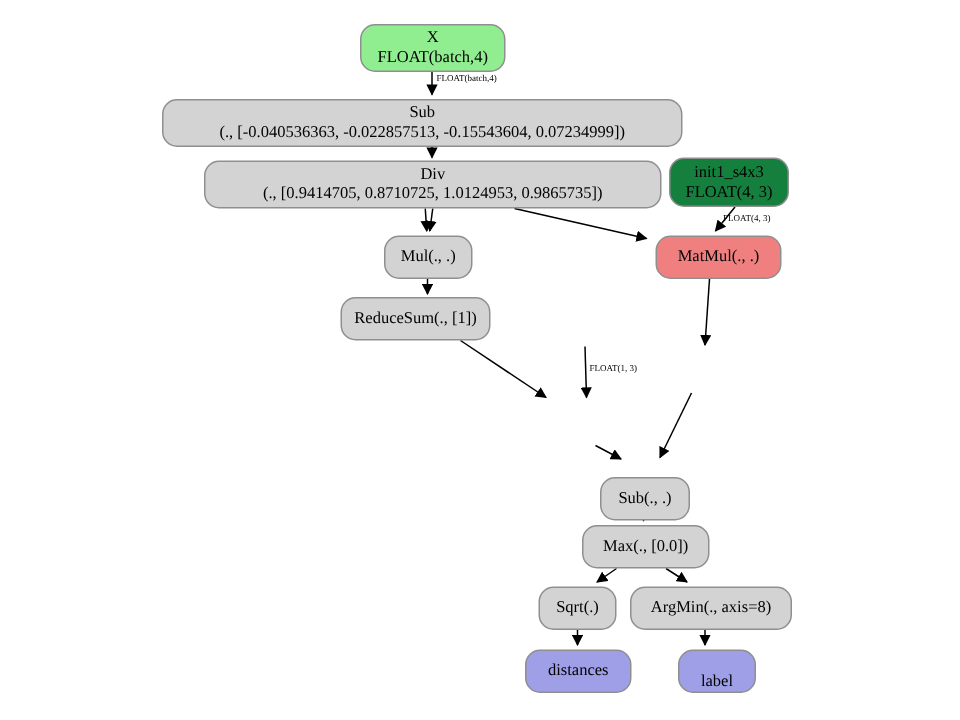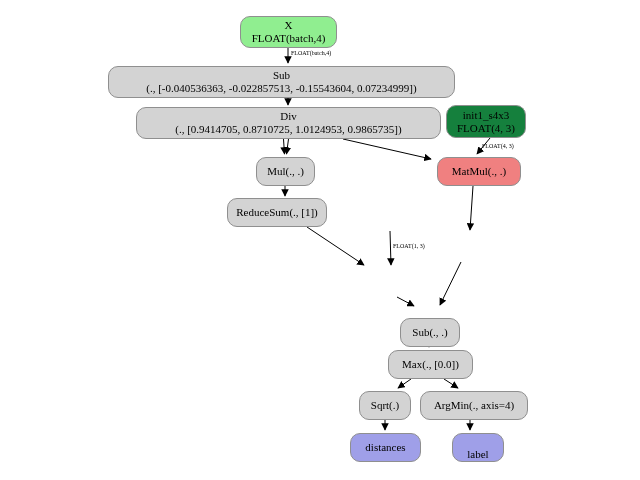--- a/index.html
+++ b/index.html
@@ -127,21 +127,21 @@
 
   <div class="node" style="left:388px; top:350px; width:85px; height:29px;border-radius:10px;">
     <span>Max(., [0.0])</span>
   </div>
 
   <div class="node" style="left:359px; top:391px; width:52px; height:29px;font-family:Liberation Serif, serif;">
     <span>Sqrt(.)</span>
   </div>
 
   <div class="node" style="left:420px; top:391px; width:108px; height:29px;">
-    <span>ArgMin(., axis=4)</span>
+    <span>ArgMin(., axis=8)</span>
   </div>
 
   <div class="node output" style="left:350px; top:433px; width:71px; height:29px;">
     <span>distances</span>
   </div>
 
   <div class="node output" style="left:452px; top:433px; width:52px; height:29px;justify-content:flex-end;">
     <span>label</span>
   </div>
 

